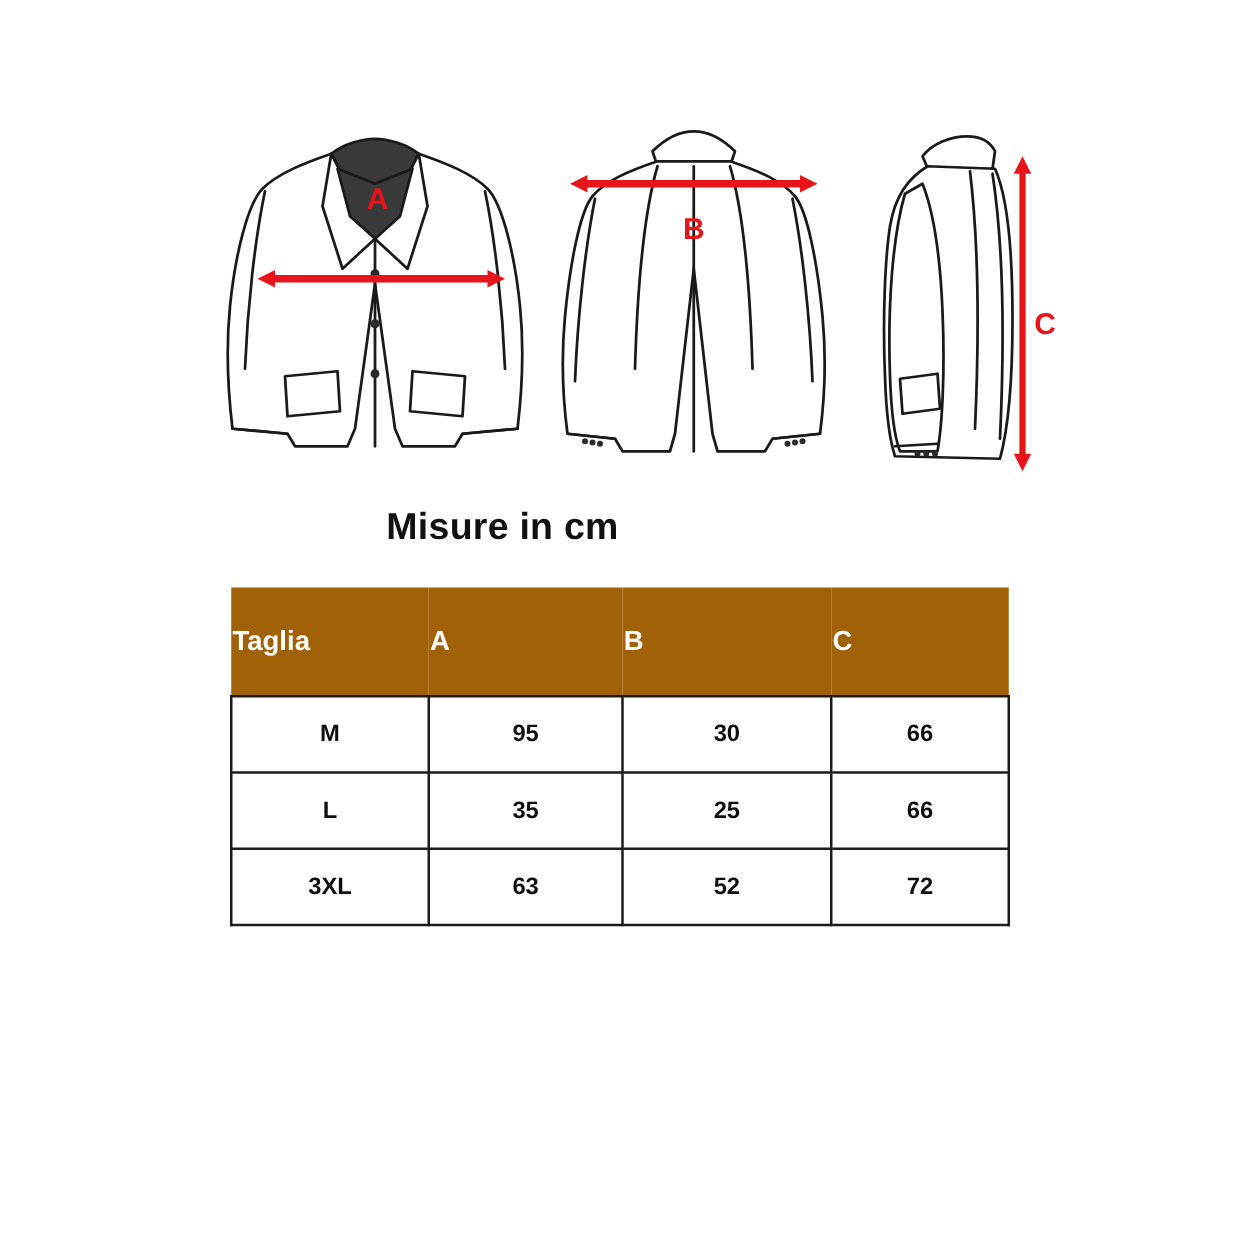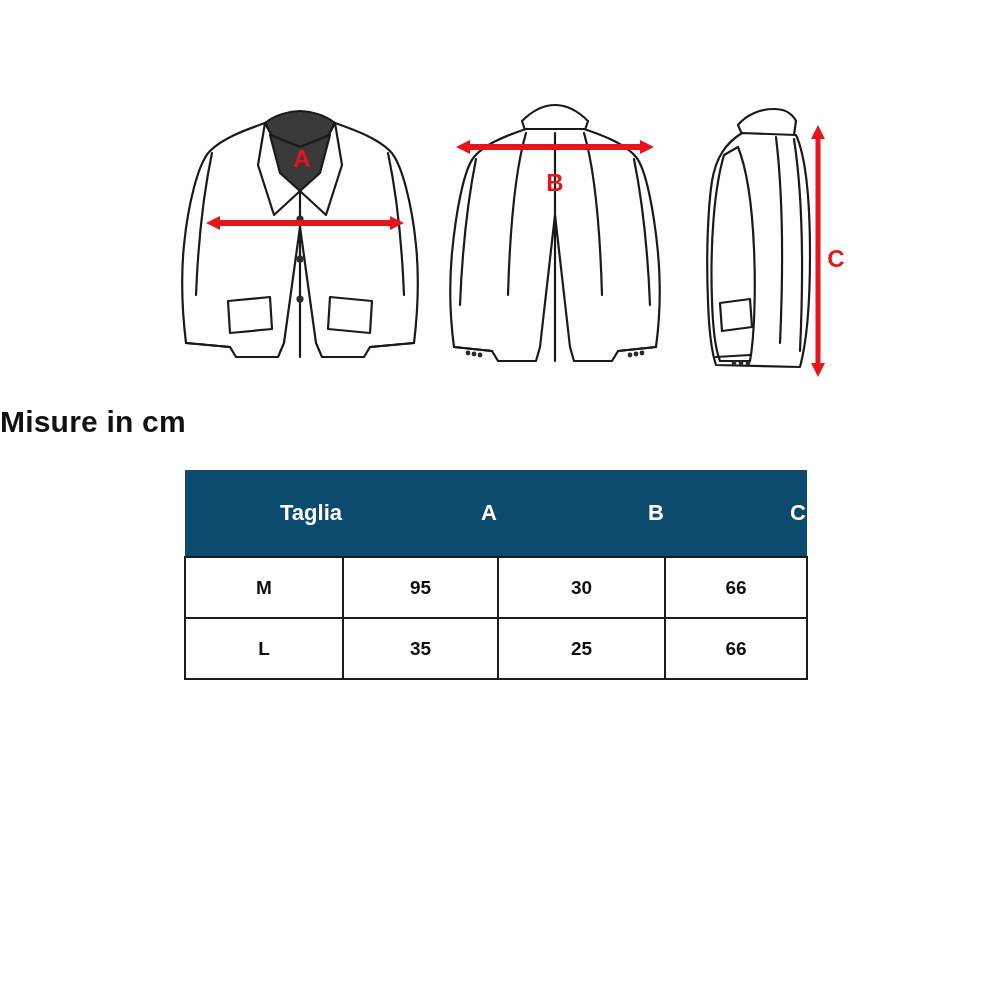--- a/index.html
+++ b/index.html
@@ -39,47 +39,47 @@
   .fig-side   { left: 690px; width: 170px; }
 
   .figure svg { display: block; }
 
   
   .caption {
     position: absolute;
     top: 405px;
     left: 0;
     width: 804px;
-    text-align: left;
+    text-align: center;
     font-size: 30px;
     font-weight: bold;
     letter-spacing: 0.2px;
     color: #111111;
   }
 
   
   .table-wrap {
     position: absolute;
     top: 470px;
     left: 184px;
     width: 622px;
   }
   table.size-table {
     border-collapse: collapse;
     width: 622px;
     table-layout: fixed;
   }
   table.size-table thead th {
-    background: #0c4a6e;
+    background: #a16207;
     color: #ffffff;
     font-size: 22px;
     font-weight: bold;
     height: 84px;
     vertical-align: middle;
-    text-align: right;
+    text-align: left;
     border: none;
   }
   table.size-table tbody td {
     border: 2px solid #1c1c1c;
     height: 57px;
     text-align: center;
     vertical-align: middle;
     font-size: 19px;
     font-weight: bold;
     color: #0f0f0f;
@@ -232,17 +232,23 @@
           <td>95</td>
           <td>30</td>
           <td>66</td>
         </tr>
         <tr>
           <td>L</td>
           <td>35</td>
           <td>25</td>
           <td>66</td>
         </tr>
+        <tr>
+          <td>3XL</td>
+          <td>63</td>
+          <td>52</td>
+          <td>72</td>
+        </tr>
       </tbody>
     </table>
   </div>
 
 </div>
 
 </body></html>

